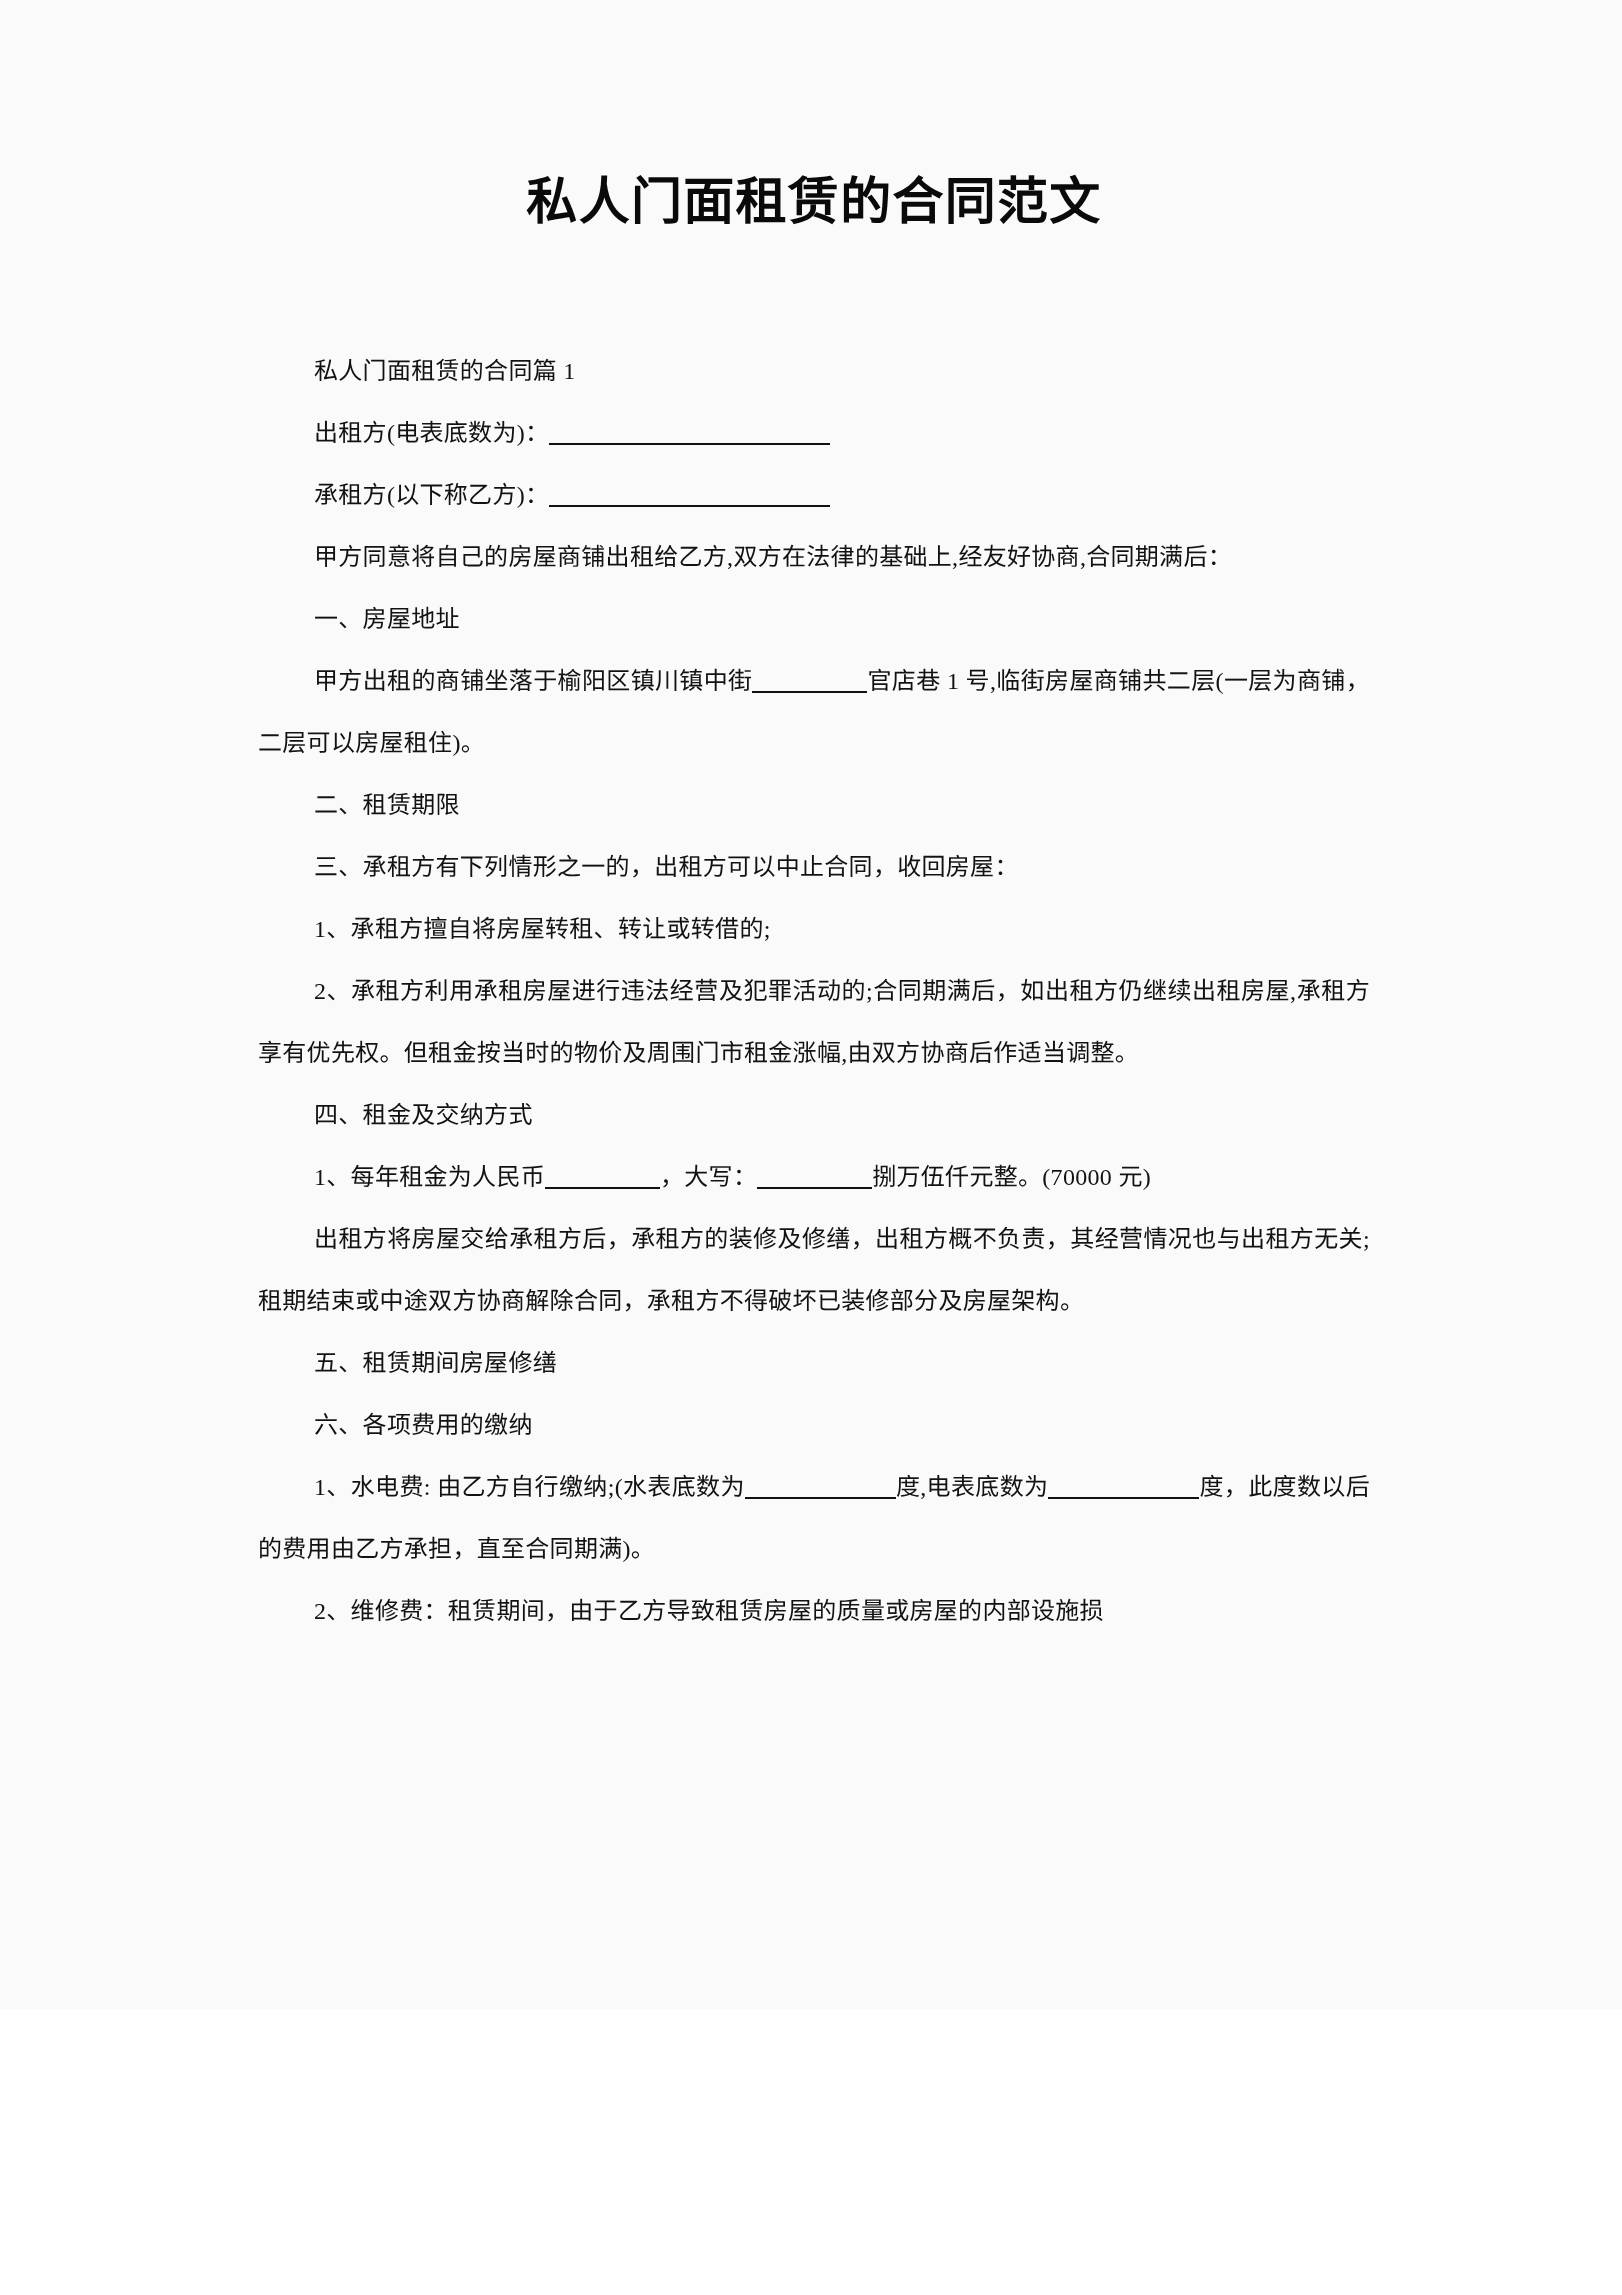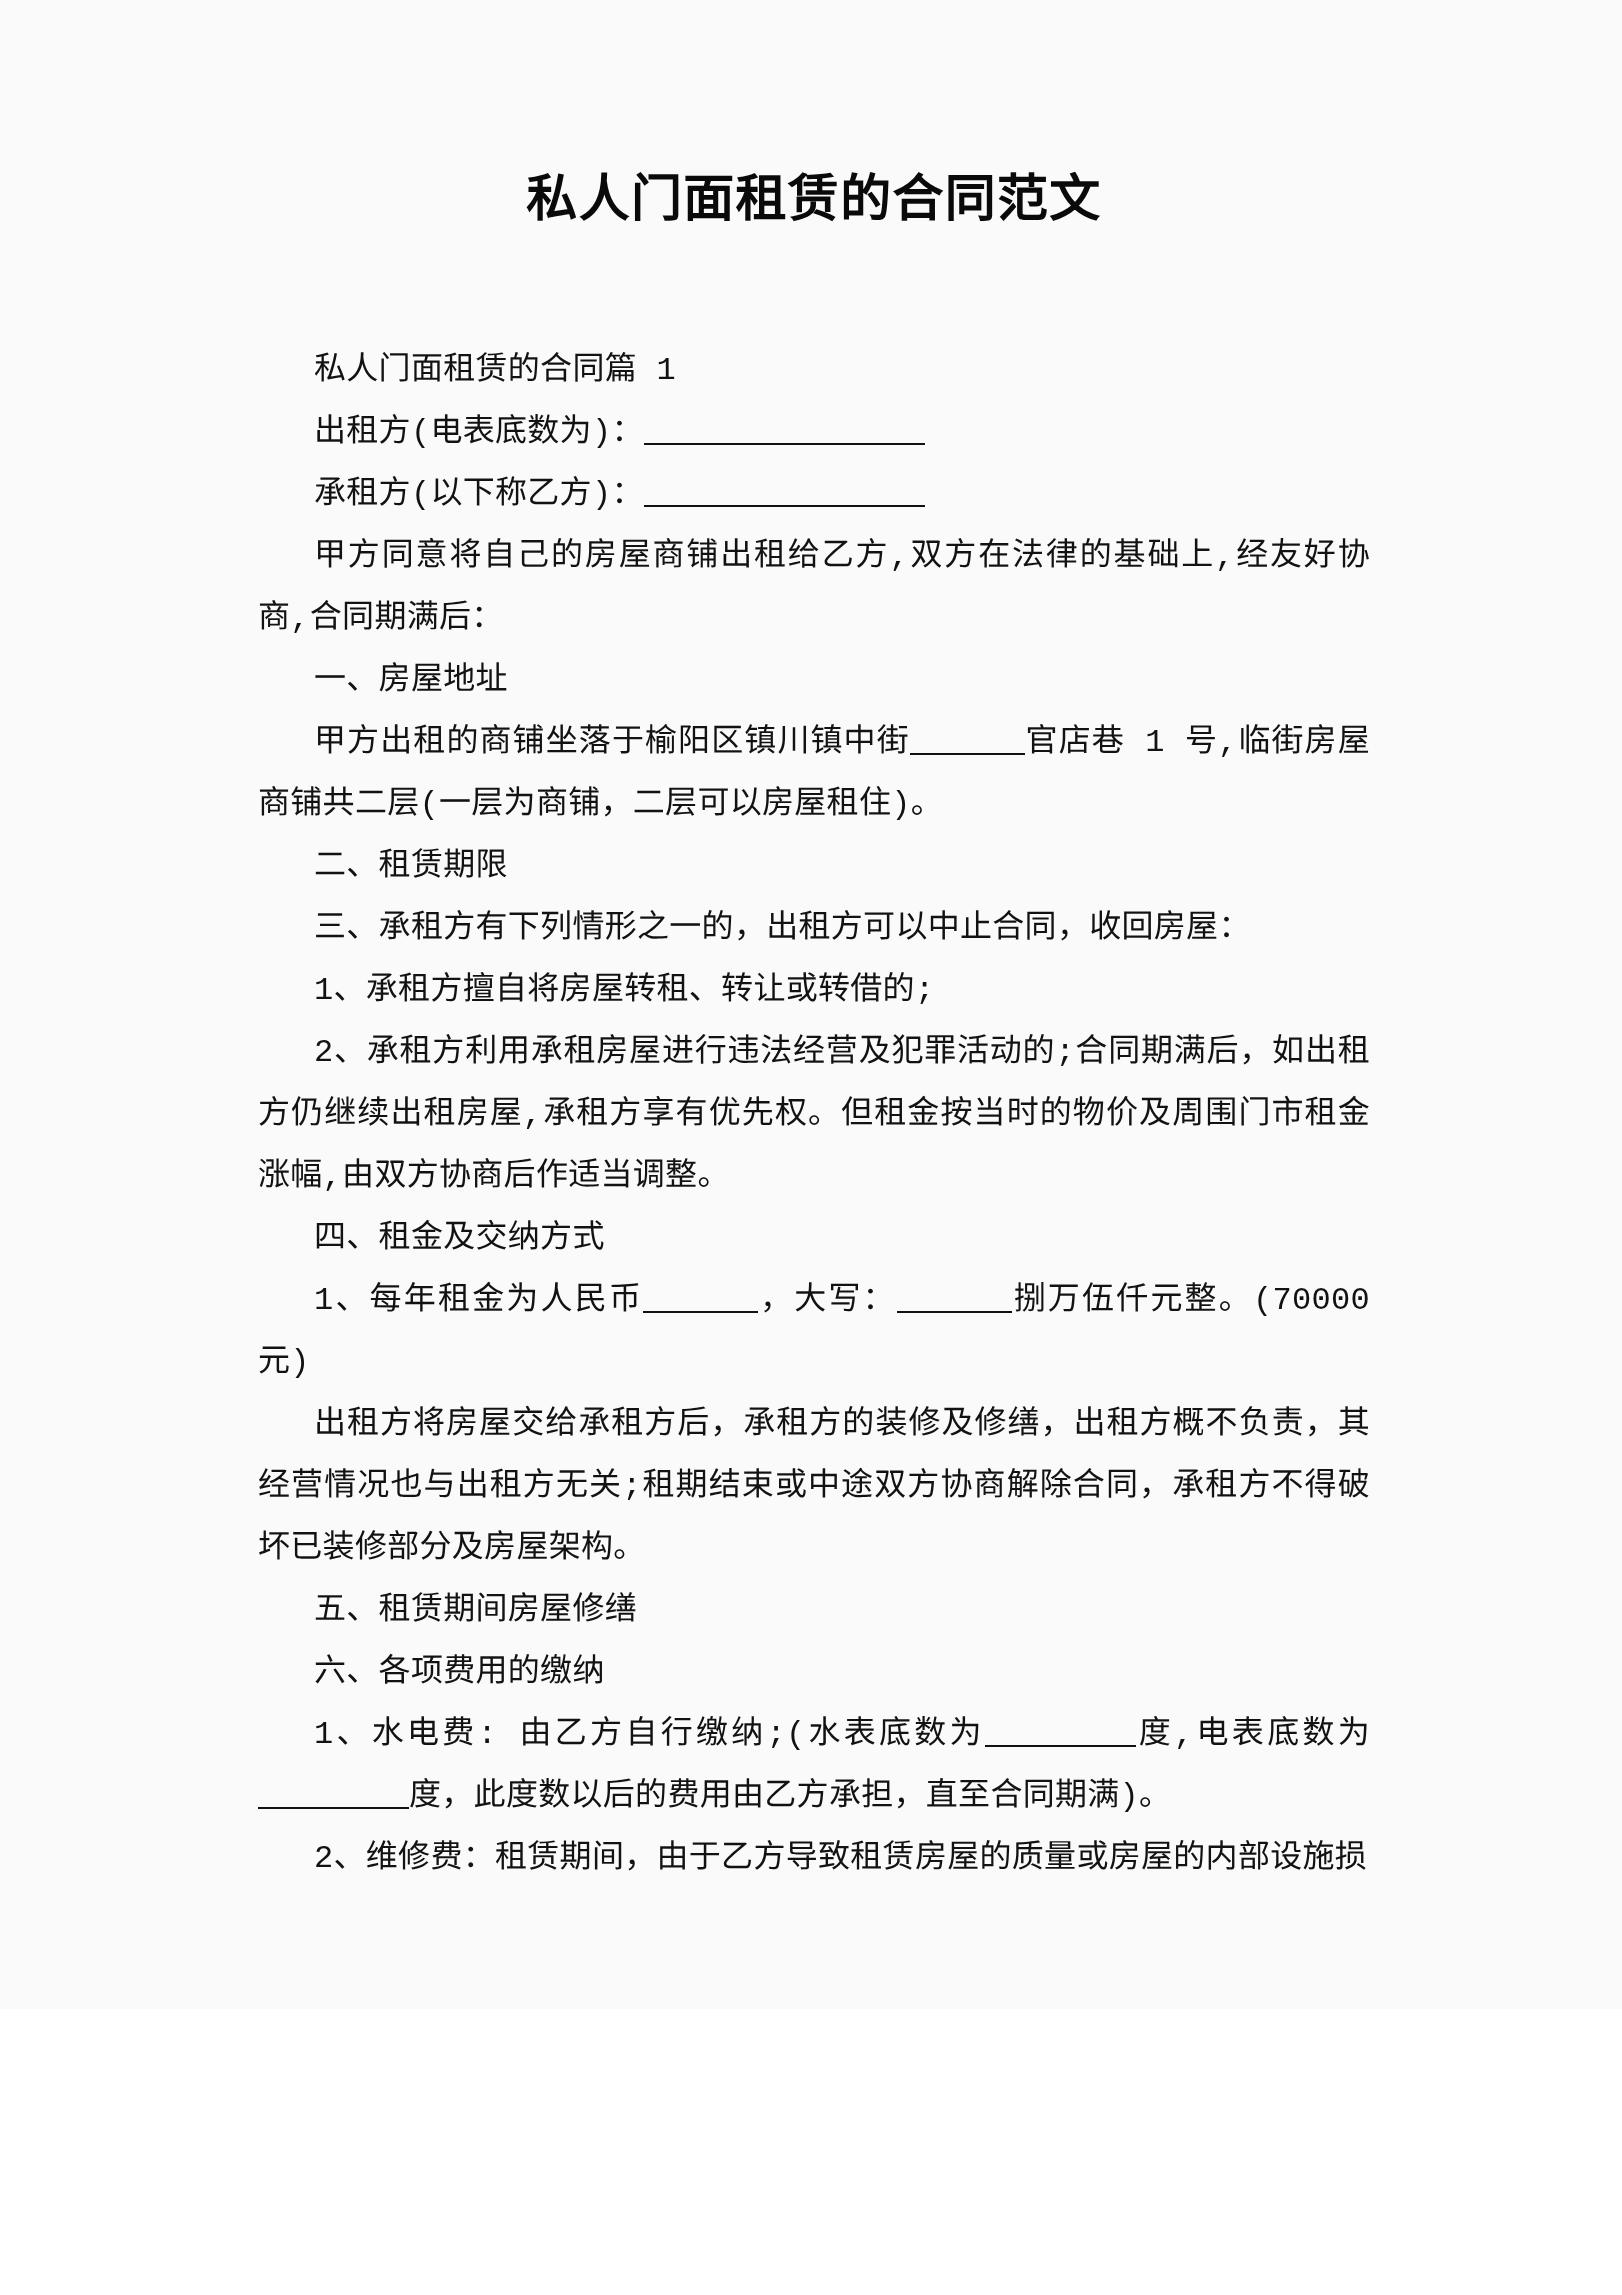--- a/index.html
+++ b/index.html
@@ -8,21 +8,21 @@
     padding: 0;
     background: #ffffff;
   }
   .page {
     position: relative;
     width: 1623px;
     height: 2009px;
     background: #fafafa;
     box-sizing: border-box;
     overflow: hidden;
-    font-family: Liberation Mono, monospace;
+    font-family: Liberation Serif, serif;
     color: #111111;
   }
   .doc-title {
     margin: 0;
     padding: 0;
     text-align: center;
     font-size: 51px;
     line-height: 1.25;
     font-weight: 700;
     letter-spacing: 1.3px;
@@ -34,21 +34,21 @@
   }
   .body-block {
     position: absolute;
     left: 258px;
     top: 340px;
     width: 1112px;
   }
   p.para {
     margin: 0 0 0 0;
     padding: 0;
-    font-size: 32px;
+    font-size: 24px;
     line-height: 62px;
     text-align: justify;
     text-justify: inter-ideograph;
     text-indent: 56px;
     color: #121212;
     word-break: break-all;
     letter-spacing: 0.3px;
   }
   .blank {
     display: inline-block;

